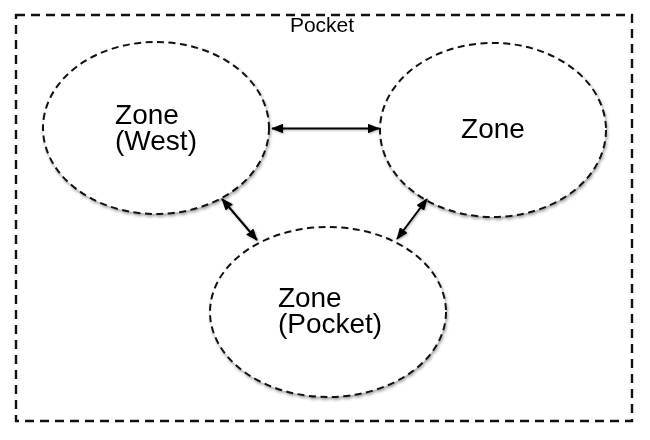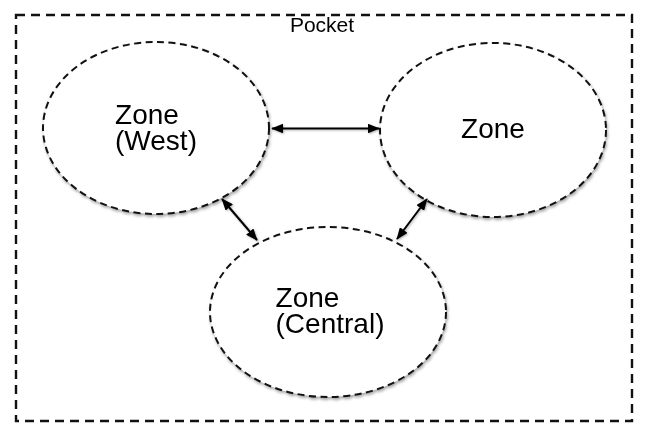--- a/index.html
+++ b/index.html
@@ -89,16 +89,16 @@
     <div>Zone</div>
     <div>(West)</div>
   </div>
 
   <div class="zone-label zone-label-east">
     <div>Zone</div>
   </div>
 
   <div class="zone-label zone-label-central">
     <div>Zone</div>
-    <div>(Central)</div>
+    <div>(Pocket)</div>
   </div>
 
 </div>
 
 </body></html>

